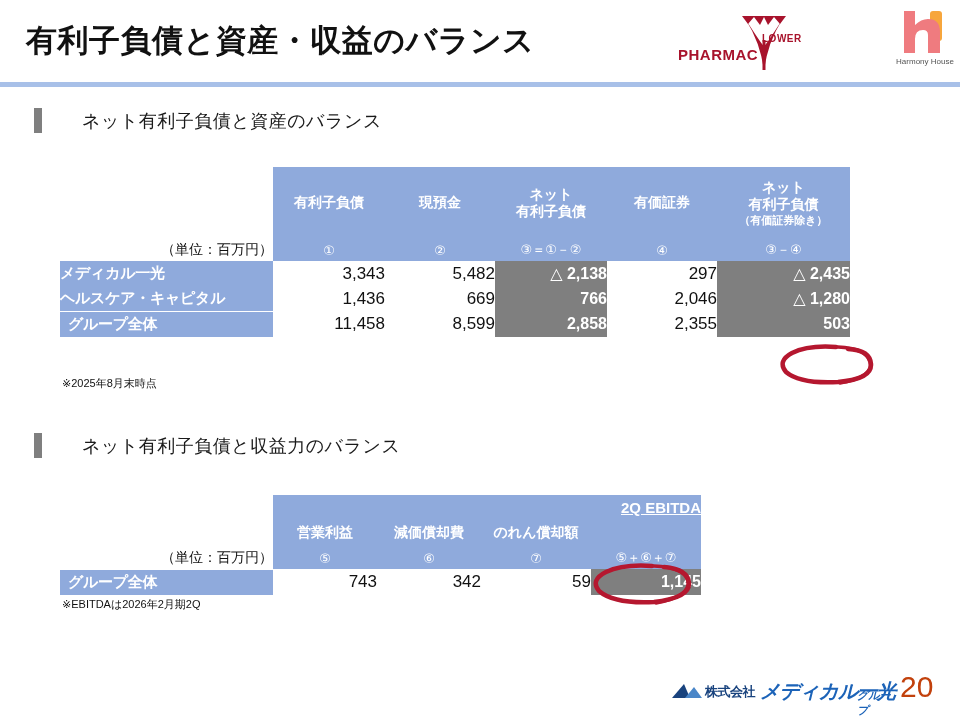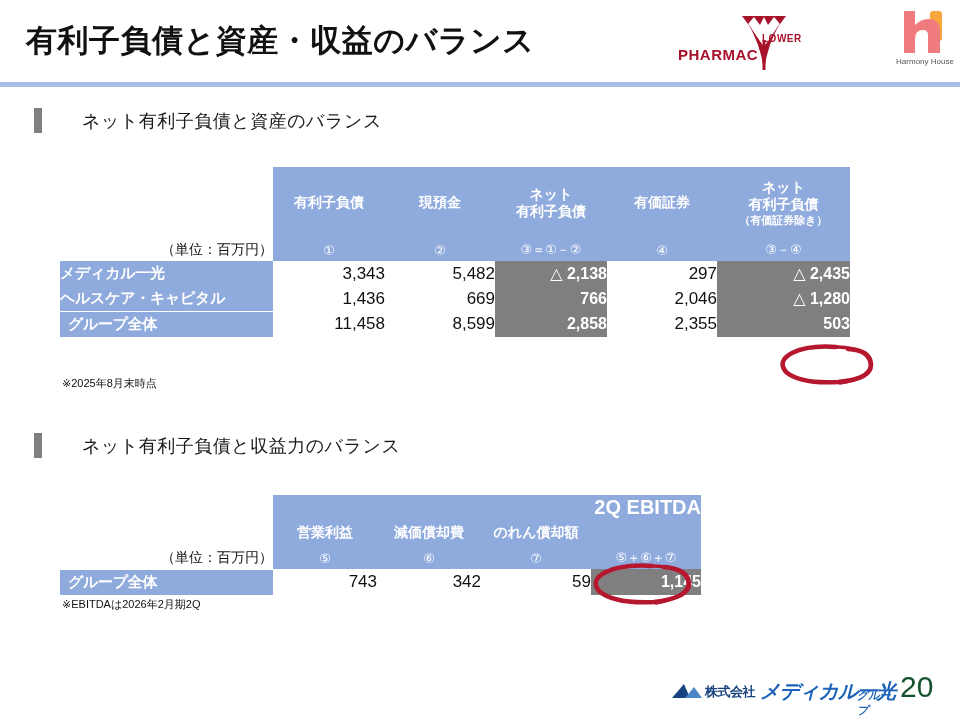--- a/index.html
+++ b/index.html
@@ -220,26 +220,27 @@
     white-space: nowrap;
   }
   #footnote-1 { left: 62px; top: 376px; }
   #footnote-2 { left: 62px; top: 597px; }
 
   
   .ebitda-band {
     background: #8faadc;
     color: #ffffff;
     font-weight: bold;
-    font-size: 20px;
+    font-size: 15px;
     text-align: right;
     padding-right: 9px;
     border: 1px solid #ffffff;
     height: 24px;
     white-space: nowrap;
+    text-decoration: underline;
   }
 
   
   .red-circle {
     position: absolute;
     pointer-events: none;
   }
   #circle-503 { left: 778px; top: 344px; width: 98px; height: 42px; }
   #circle-1145 { left: 590px; top: 562px; width: 104px; height: 44px; }
 
@@ -285,21 +286,21 @@
     font-size: 11px;
     font-weight: bold;
     font-style: italic;
     color: #1c63b8;
   }
   .page-number {
     position: absolute;
     left: 900px;
     top: 670px;
     font-size: 30px;
-    color: #14532d;
+    color: #c2410c;
   }
 </style>
 </head>
 <body>
 
 <div class="slide-title">有利子負債と資産・収益のバランス</div>
 <div class="header-divider"></div>
 
 <div class="logo-pf">
   <span class="pf-text pf-pharmacy">PHARMAC</span>

